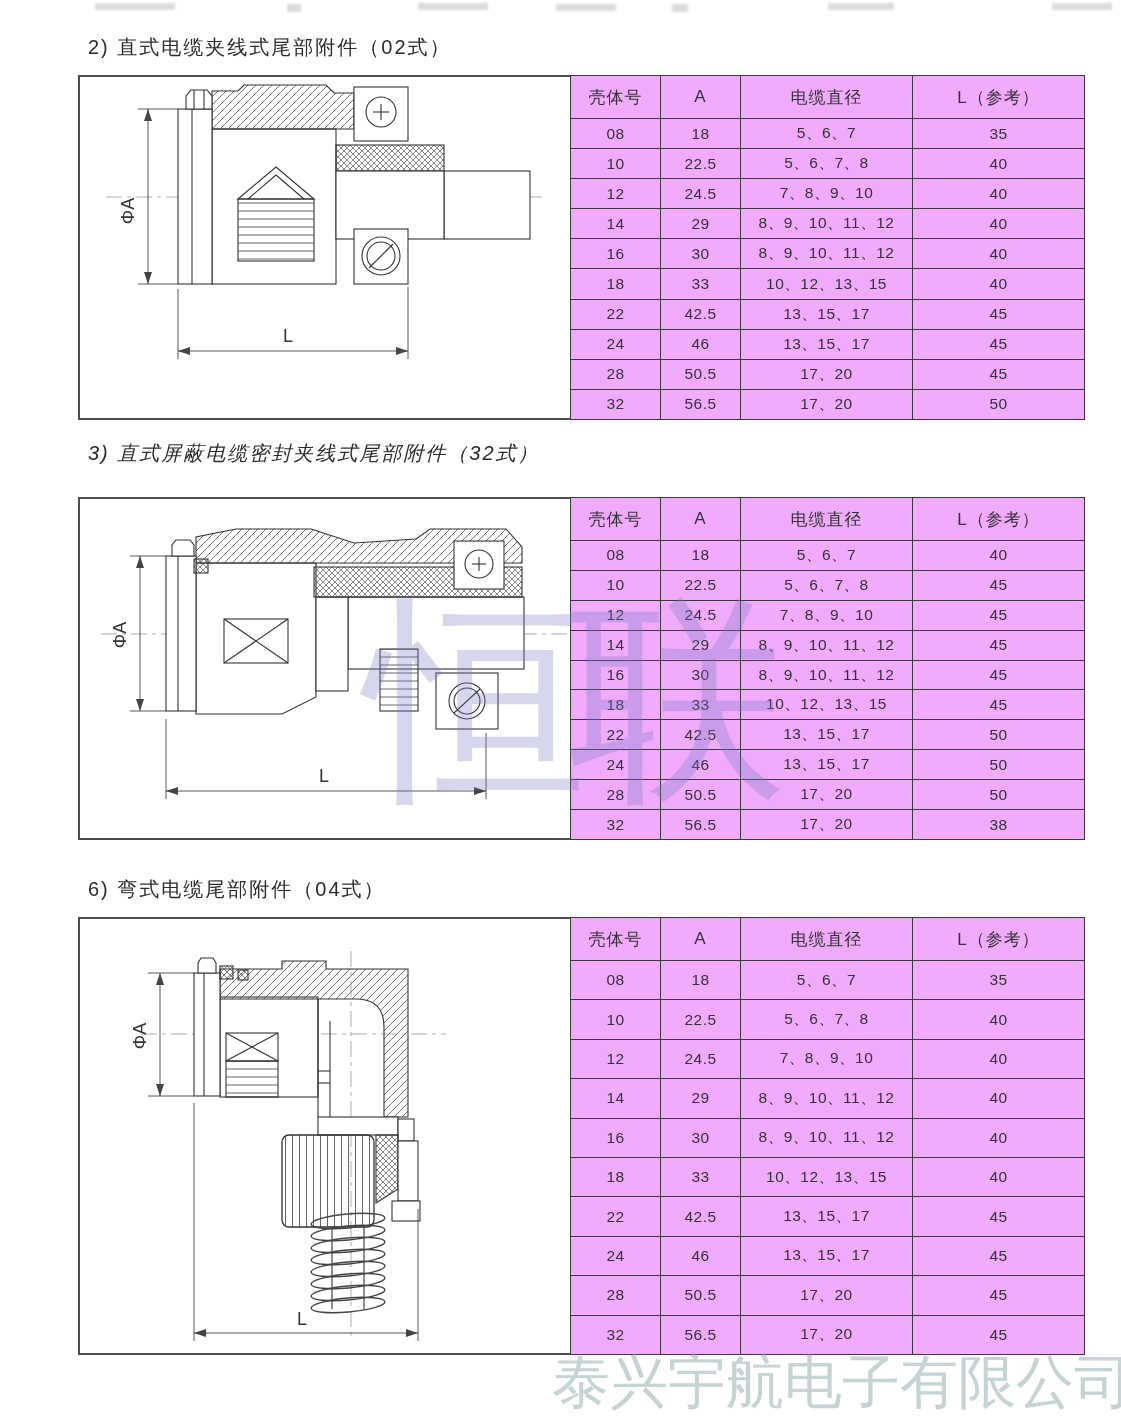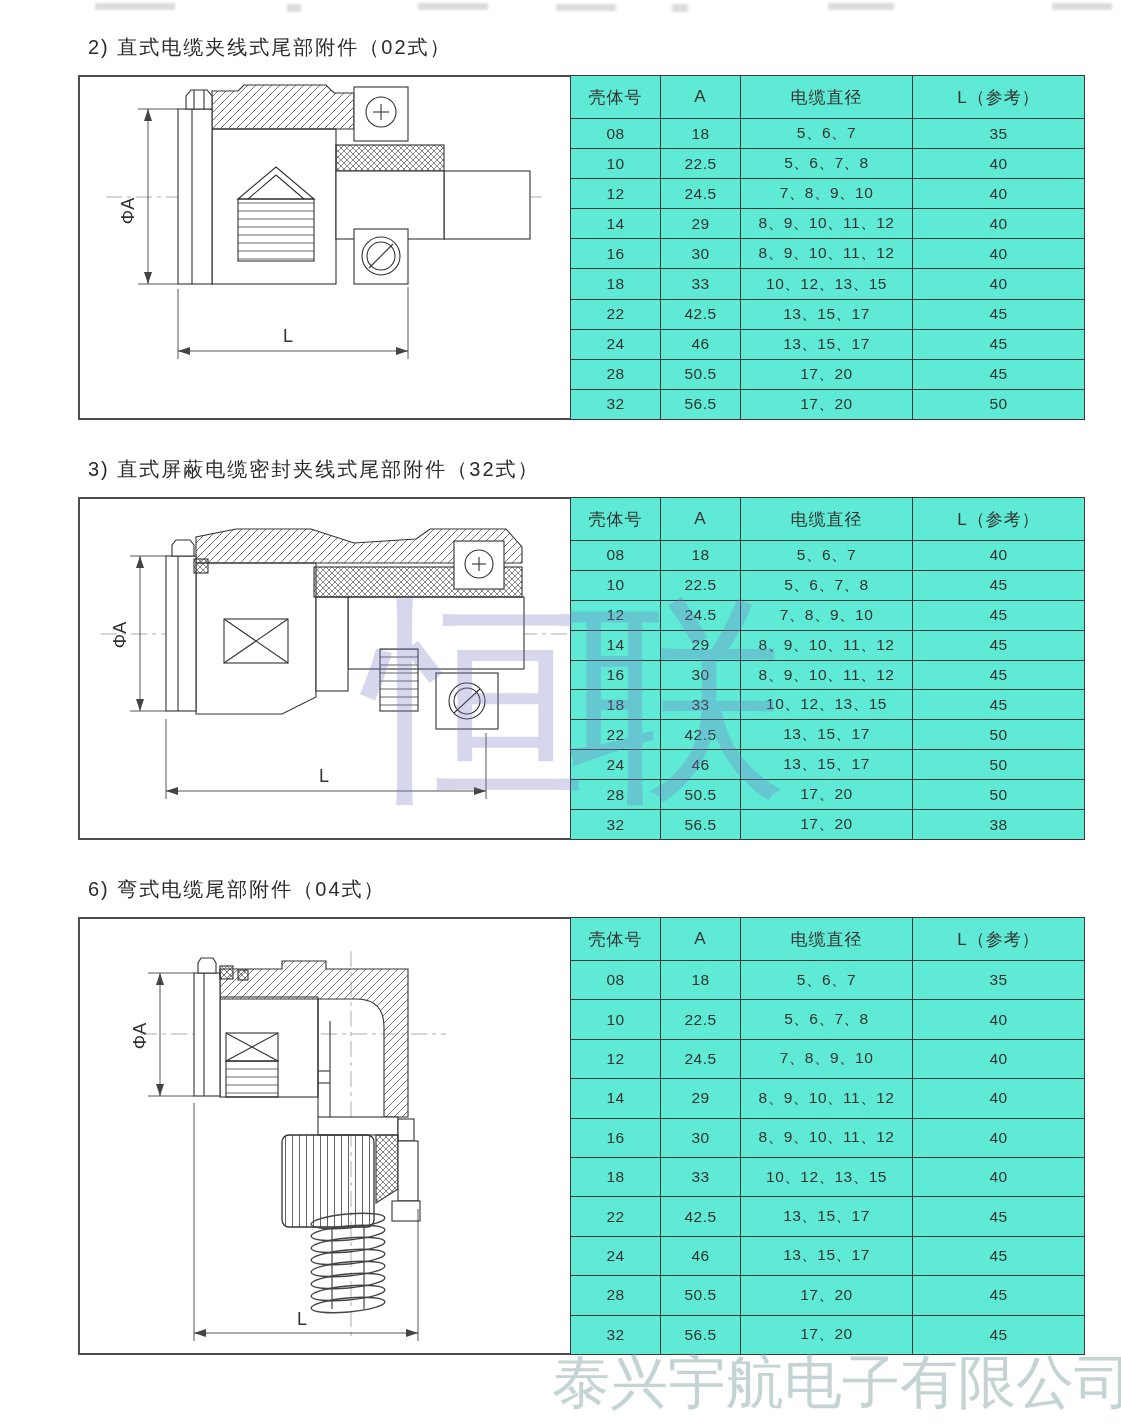--- a/index.html
+++ b/index.html
@@ -5,21 +5,21 @@
   html,body{margin:0;padding:0;}
   body{
     width:1121px;height:1424px;position:relative;background:#fff;overflow:hidden;
     font-family:"Liberation Sans","DejaVu Sans",sans-serif;color:#2e2e2e;
   }
   .remnant{position:absolute;background:#dcdcdc;filter:blur(1px);}
   .section-title{position:absolute;left:72px;font-size:20px;letter-spacing:2px;color:#2b2b2b;white-space:nowrap;margin-left:16px;}
   .fig-box{position:absolute;left:78px;width:1007px;border:2px solid #4c4c4c;background:#fff;box-sizing:border-box;}
   .drawing{position:absolute;left:6px;top:2px;}
   .tbl{position:absolute;top:-2px;right:-2px;bottom:-2px;width:514px;height:calc(100% + 4px);
-       border-collapse:collapse;table-layout:fixed;background:#5eead4;}
+       border-collapse:collapse;table-layout:fixed;background:#f0abfc;}
   .tbl th,.tbl td{border:1.6px solid #3a3a3a;text-align:center;vertical-align:middle;padding:0;color:#333;}
   .tbl th{font-size:17px;font-weight:normal;height:42px;letter-spacing:1px;}
   .tbl td{font-size:15.5px;letter-spacing:0.5px;}
   .tbl col.c1{width:90px}.tbl col.c2{width:80px}.tbl col.c3{width:172px}.tbl col.c4{width:172px}
   .wm-center{position:absolute;left:366px;top:585px;font-size:220px;line-height:1.05;
     letter-spacing:-18px;color:rgba(118,118,196,0.30);z-index:6;pointer-events:none;white-space:nowrap;}
   .wm-footer{position:absolute;left:552px;top:1344px;font-size:58px;letter-spacing:0px;
     color:rgba(138,168,168,0.50);z-index:6;pointer-events:none;white-space:nowrap;}
   svg{display:block}
   svg text{font-family:"Liberation Sans","DejaVu Sans",sans-serif;fill:#333;}
@@ -180,21 +180,21 @@
         <tr>
           <td>32</td>
           <td>56.5</td>
           <td>17、20</td>
           <td>50</td>
         </tr>
       </tbody>
     </table>
 </div>
 
-<div class="section-title" style="top:456px;">3) 直式屏蔽电缆密封夹线式尾部附件（32式）</div>
+<div class="section-title" style="top:440px;font-style:italic;">3) 直式屏蔽电缆密封夹线式尾部附件（32式）</div>
 
 <div class="fig-box" style="top:497px;height:343px;">
   <svg class="drawing" width="500" height="336" viewBox="0 0 500 336">
     <defs>
       <pattern id="hb" width="8" height="8" patternUnits="userSpaceOnUse">
           <path d="M-1,9 L9,-1 M3,13 L13,3" stroke="#666" stroke-width="0.9"></path>
         </pattern>
       <pattern id="xb" width="6" height="6" patternUnits="userSpaceOnUse">
           <path d="M0,6 L6,0 M0,0 L6,6" stroke="#555" stroke-width="0.7"></path>
         </pattern>

